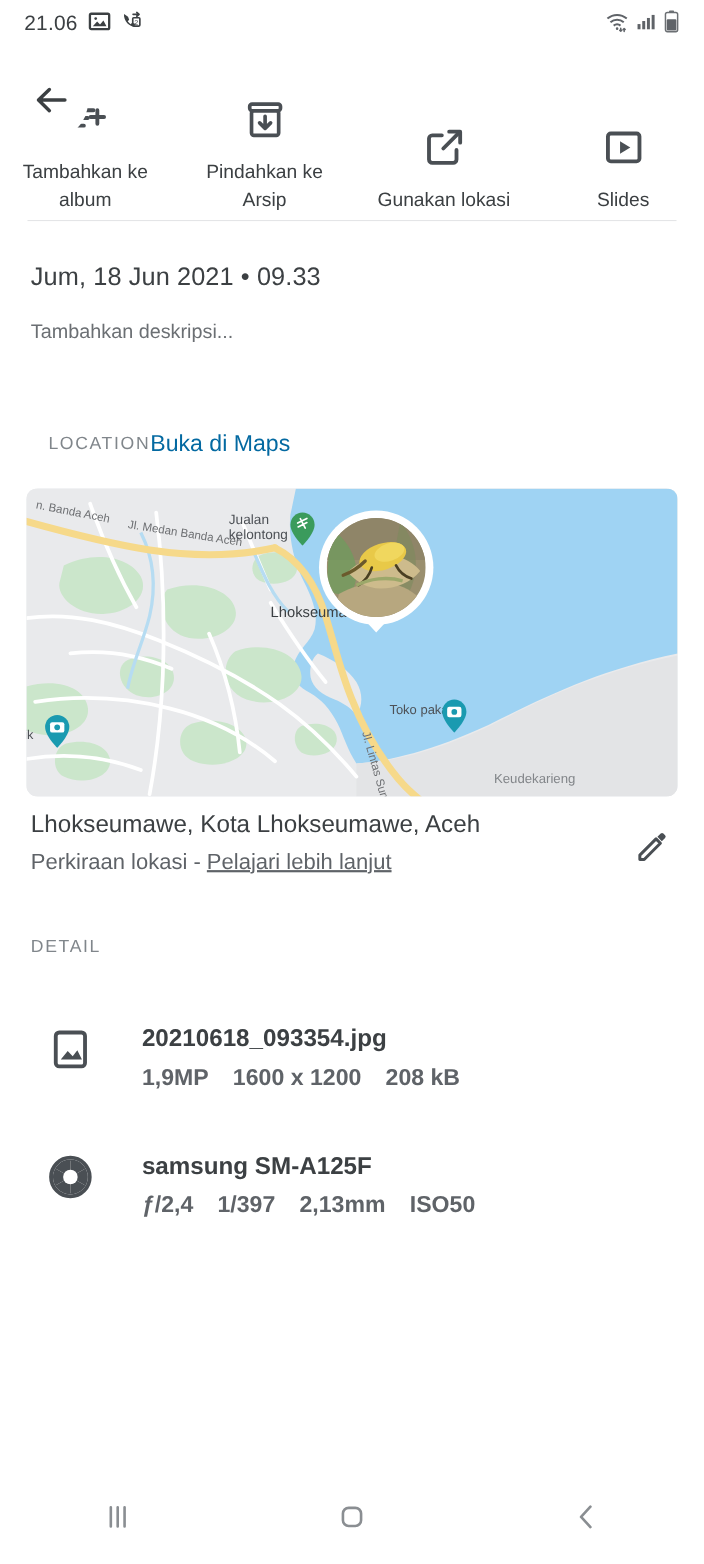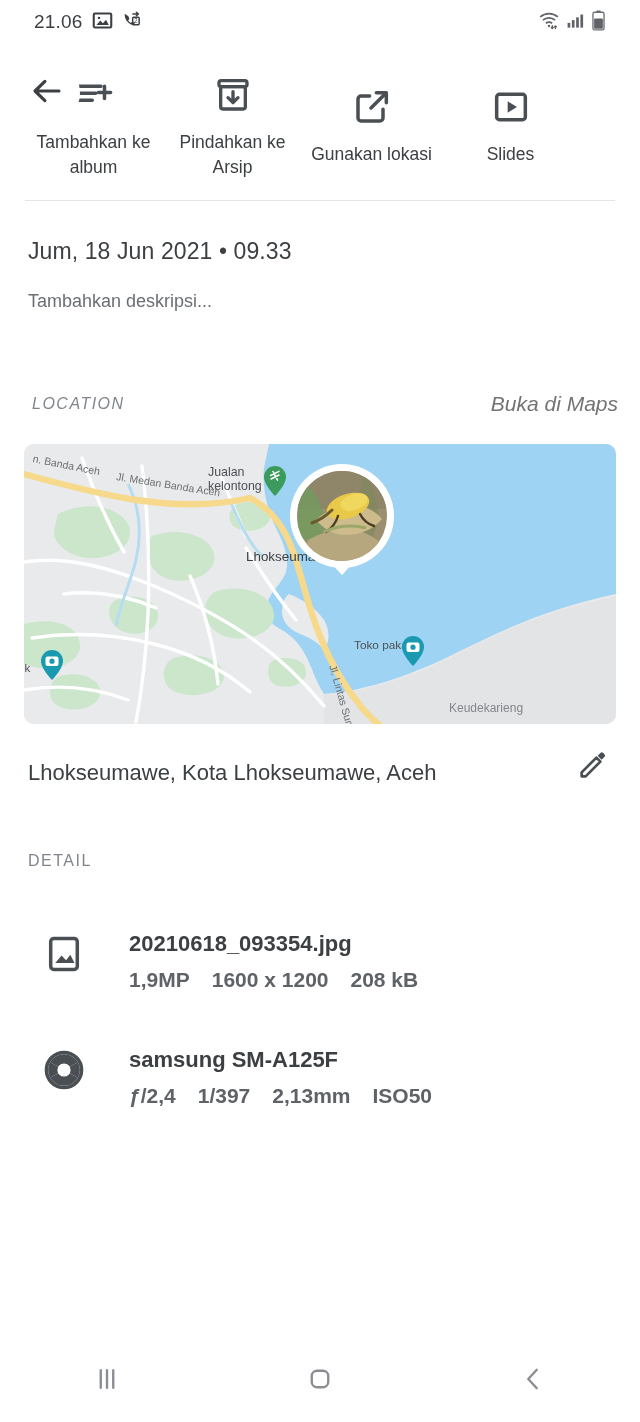--- a/index.html
+++ b/index.html
@@ -17,21 +17,21 @@
   }
 
   
   .status-bar {
     position: absolute;
     top: 0; left: 0;
     width: 640px; height: 44px;
     display: flex;
     align-items: center;
     justify-content: space-between;
-    padding: 0 34px;
+    padding: 0 22px;
     box-sizing: border-box;
   }
   .status-left {
     display: flex;
     align-items: center;
     gap: 9px;
   }
   .status-clock {
     font-size: 19px;
     color: #3c4043;
@@ -43,24 +43,25 @@
     gap: 6px;
   }
 
   
   .action-row {
     position: absolute;
     top: 44px; left: 0;
     width: 640px;
     height: 150px;
     display: flex;
-    align-items: center;
-    padding-left: 24px;
+    align-items: flex-end;
+    padding-left: 8px;
     box-sizing: border-box;
     overflow: hidden;
+    gap: 24px;
   }
   .action-item {
     width: 139px;
     flex: 0 0 139px;
     display: flex;
     flex-direction: column;
     align-items: center;
     padding-top: 14px;
   }
   .action-icon {
@@ -111,55 +112,54 @@
   }
   .desc-placeholder {
     margin-top: 26px;
     font-size: 18px;
     color: #6b6f73;
   }
 
   
   .loc-header {
     position: absolute;
-    top: 392px; left: 32px;
+    top: 392px; left: 44px;
     width: 586px;
     display: flex;
     align-items: center;
-    justify-content: space-between;
-    font-style: italic;
+    justify-content: flex-start;
   }
   .section-caption {
     font-size: 16px;
     letter-spacing: 1.5px;
     color: #80868b;
   }
   .maps-link {
     font-size: 21px;
-    color: #737373;
+    color: #0369a1;
   }
 
   
   .map {
     position: absolute;
     top: 444px; left: 24px;
     width: 592px; height: 280px;
     border-radius: 10px;
     overflow: hidden;
     background: #e8eaed;
   }
   .map svg { display: block; }
 
   
   .place-row {
     position: absolute;
     top: 734px; left: 28px;
     width: 586px;
     display: flex;
-    align-items: flex-end;
+    align-items: center;
     justify-content: space-between;
   }
   .place-text { padding-top: 2px; }
   .place-title {
     font-size: 22px;
     color: #3c4043;
   }
   .place-sub {
     margin-top: 11px;
     font-size: 20px;
@@ -430,20 +430,23 @@
         <path d="M336 70c3 6 8 10 14 12" stroke="#4a3f22" stroke-width="2.4" fill="none" stroke-linecap="round"></path>
         <path d="M300 88c12-6 28-8 42-4" stroke="#9ca86a" stroke-width="3" fill="none"></path>
       </g>
     </g>
   </svg>
 </div>
 
 <div class="place-row">
   <div class="place-text">
     <div class="place-title">Lhokseumawe, Kota Lhokseumawe, Aceh</div>
+    <div class="place-sub">
+      <span>Perkiraan lokasi - </span><u>Pelajari lebih lanjut</u>
+    </div>
   </div>
   <div class="edit-btn">
     <span>
       <svg width="34" height="34" viewBox="0 0 24 24">
         <path d="M4 17.2V20h2.8L17.2 9.6l-2.8-2.8z" fill="none" stroke="#4a4f54" stroke-width="1.9" stroke-linejoin="round"></path>
         <path d="M15.3 5.5l2.1-2.1a1.2 1.2 0 011.7 0l1.1 1.1a1.2 1.2 0 010 1.7l-2.1 2.1z" fill="#4a4f54"></path>
       </svg>
     </span>
   </div>
 </div>

